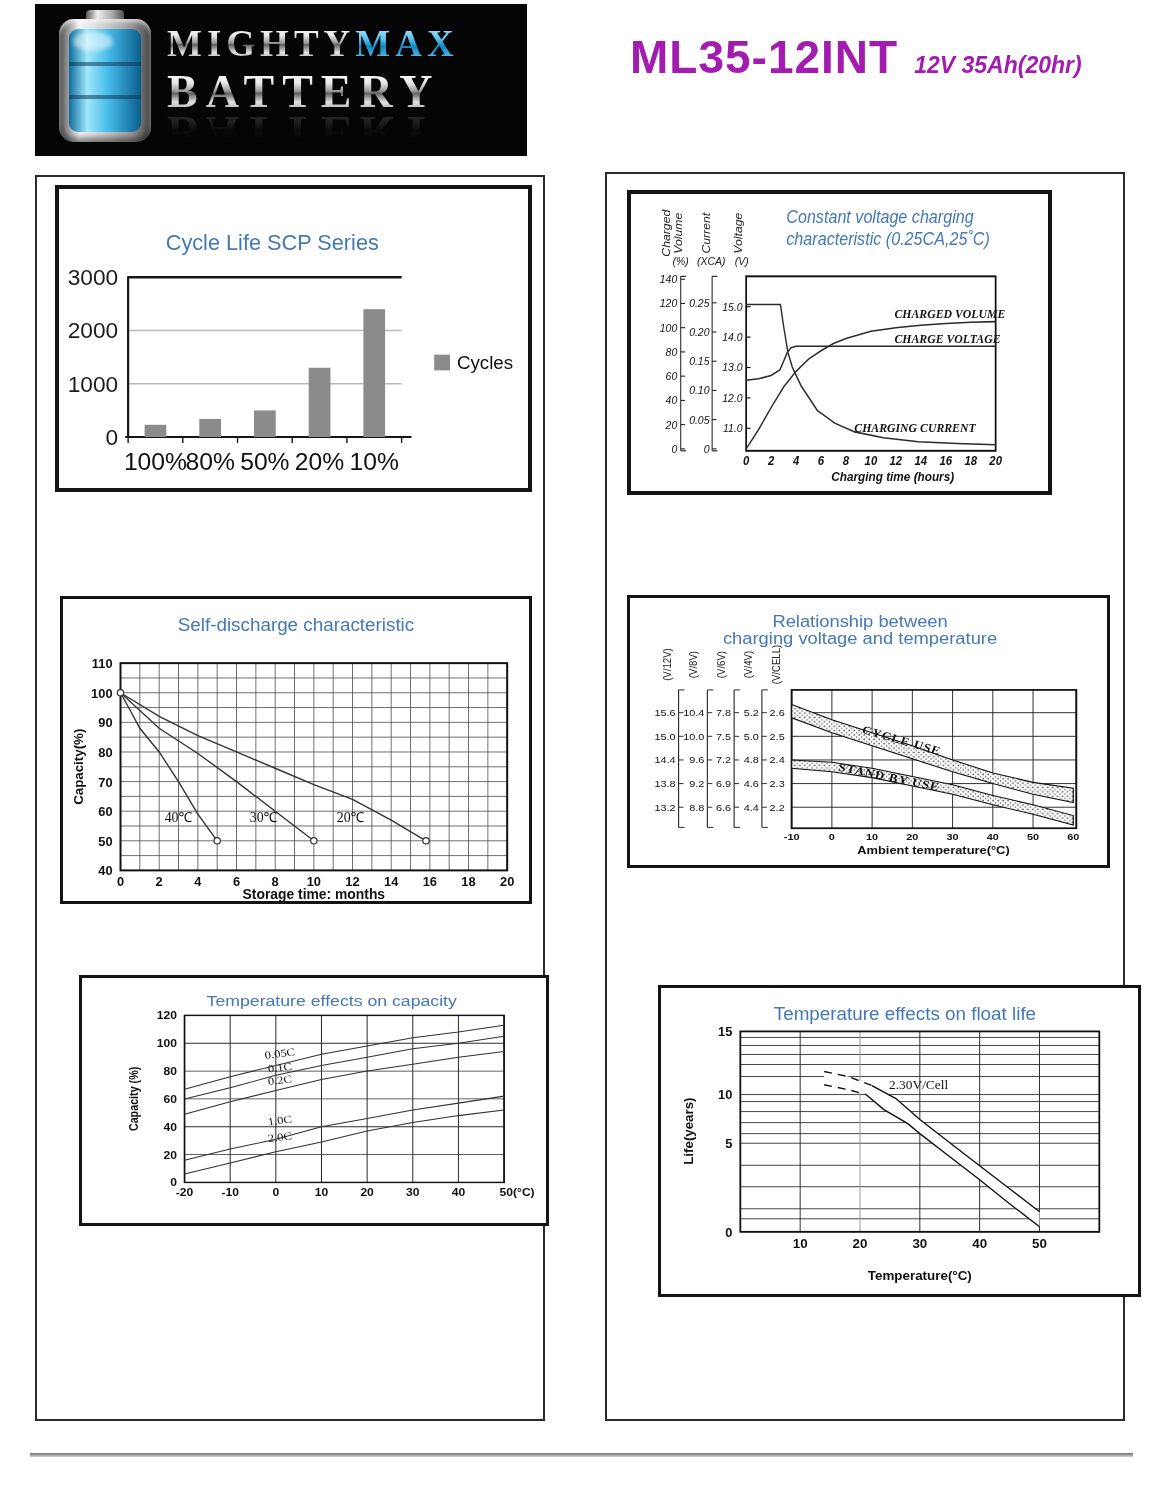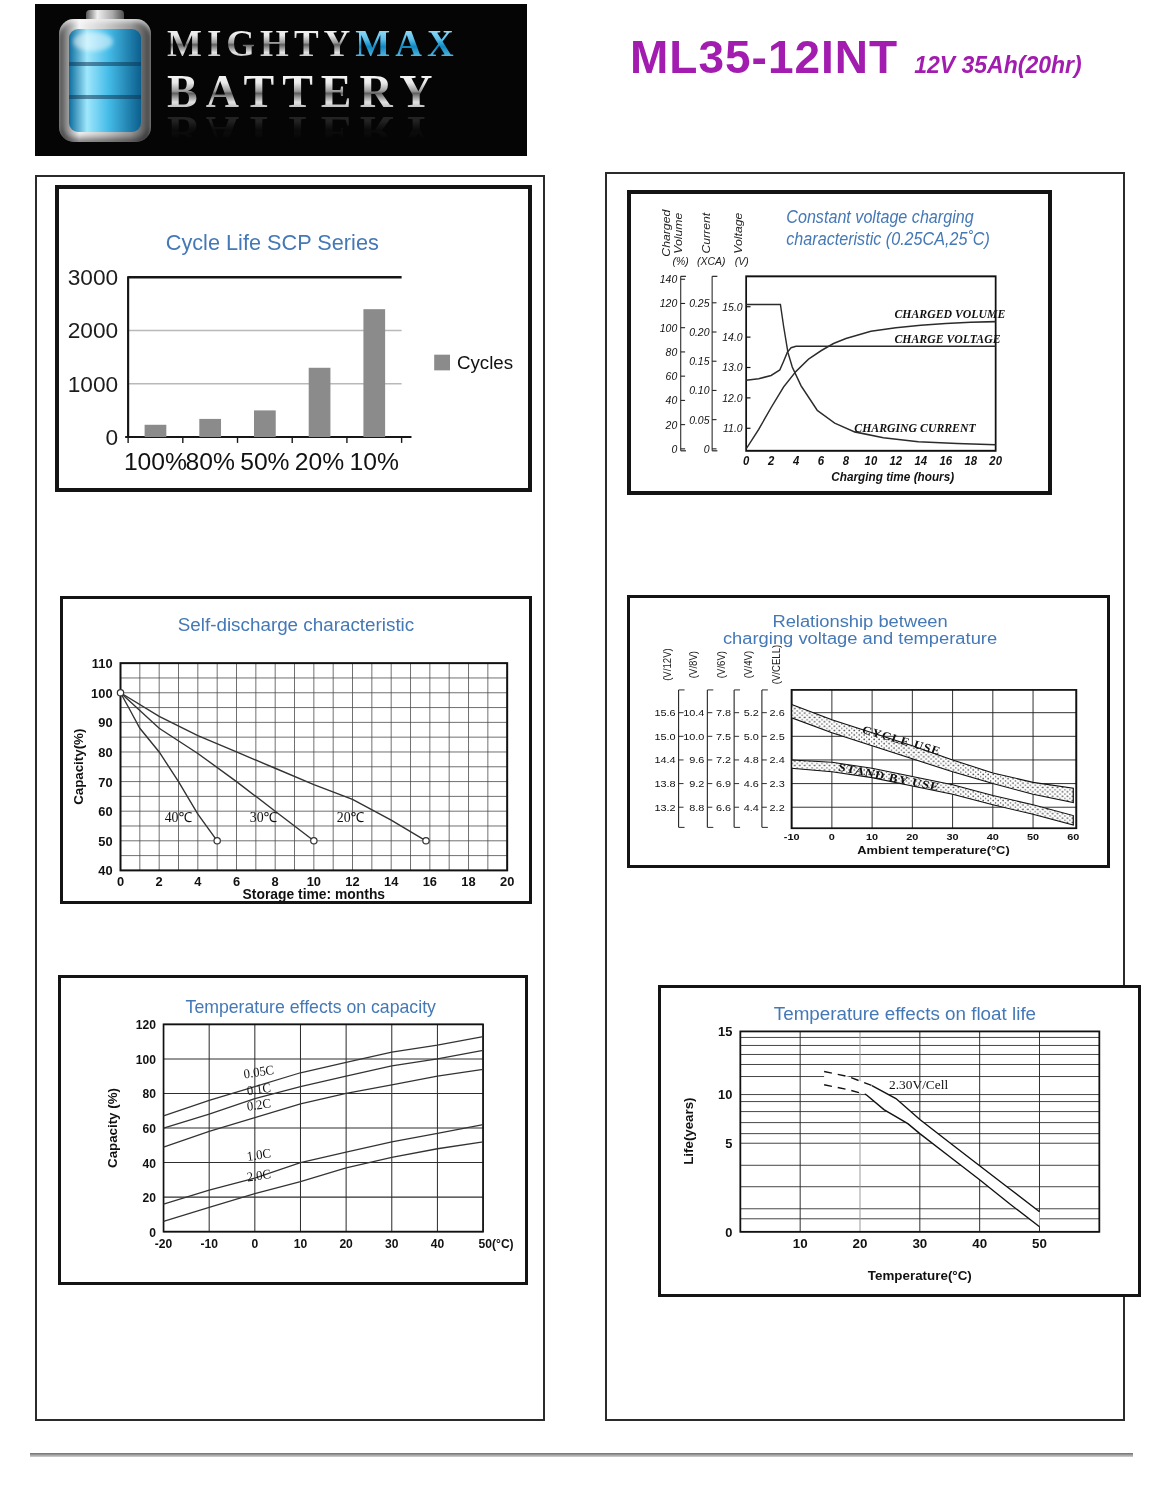--- a/index.html
+++ b/index.html
@@ -33,21 +33,21 @@
   .spec{font-size:23px;font-weight:700;font-style:italic;}
   
   .col{position:absolute;border:2px solid #2b2b2b;background:#fff;}
   .col-left{left:35px;top:175px;width:506px;height:1242px;}
   .col-right{left:605px;top:172px;width:516px;height:1245px;}
   .chart-box{position:absolute;background:#fff;border:4px solid #141414;box-sizing:border-box;}
   .c1{left:55px;top:185px;width:477px;height:307px;}
   .c2{left:627px;top:190px;width:425px;height:305px;font-style:italic;}
   .c3{left:60px;top:582px;width:472px;height:308px;border-width:3px;margin-top:14px;}
   .c4{left:627px;top:595px;width:483px;height:273px;border-width:3px;}
-  .c5{left:58px;top:975px;width:470px;height:310px;border-width:3px;padding-left:28px;}
+  .c5{left:79px;top:975px;width:470px;height:251px;border-width:3px;padding-left:28px;}
   .c6{left:658px;top:985px;width:483px;height:312px;border-width:3px;}
   .chart-box svg{display:block;width:100%;height:100%;}
   svg text{font-family:"Liberation Sans",sans-serif;}
   .ser{font-family:"Liberation Serif",serif;}
   .footer-rule{position:absolute;left:30px;top:1453px;width:1103px;height:4px;
                background:linear-gradient(180deg,#6e6e6e,#d2d2d2);}
 </style>
 </head>
 <body>
 

